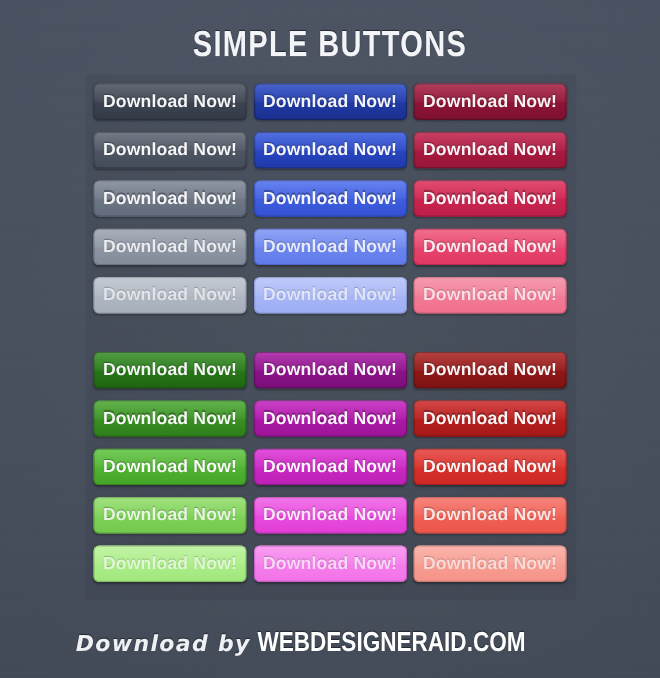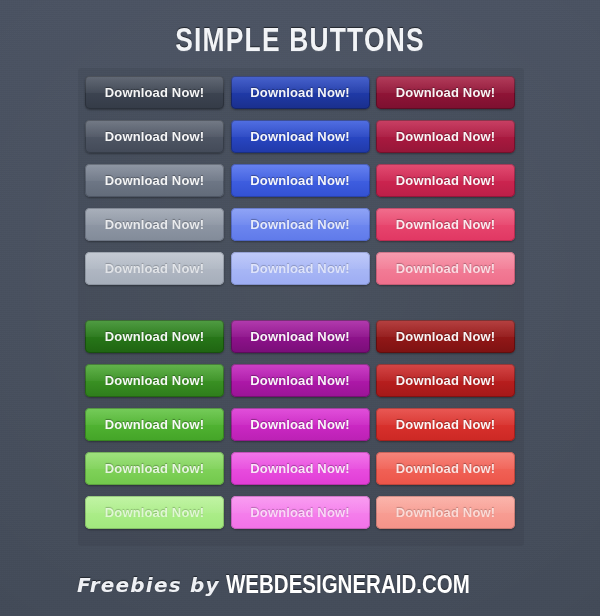--- a/index.html
+++ b/index.html
@@ -93,21 +93,21 @@
   .btn {
     position: absolute;
     top: 0;
     width: 139px;
     height: 33px;
     border-radius: 5px;
     border: none;
     cursor: pointer;
     font-family: "Liberation Sans", sans-serif;
     font-weight: bold;
-    font-size: 13px;
+    font-size: 16px;
     letter-spacing: 0.15px;
     color: #ffffff;
     text-align: center;
     line-height: 33px;
     white-space: nowrap;
     overflow: hidden;
     display: block;
     padding: 0;
   }
   .btn.col-0 { left: 0px; }
@@ -223,14 +223,14 @@
       <button class="btn col-2" style="background: linear-gradient(rgb(245, 110, 99) 0%, rgb(236, 85, 73) 100%); box-shadow: rgb(192, 70, 60) 0px 0px 0px 1px inset, rgba(255, 255, 255, 0.22) 0px 1px 0px inset, rgba(0, 0, 0, 0.35) 0px 1px 2px;"><span class="label" style="color: rgb(255, 255, 255); opacity: 0.82; text-shadow: rgba(0, 0, 0, 0.38) 0px -1px 1px;">Download Now!</span></button>
     </div>
     <div class="row">
       <button class="btn col-0" style="background: linear-gradient(rgb(182, 242, 148) 0%, rgb(161, 232, 125) 100%); box-shadow: rgb(133, 191, 104) 0px 0px 0px 1px inset, rgba(255, 255, 255, 0.22) 0px 1px 0px inset, rgba(0, 0, 0, 0.35) 0px 1px 2px;"><span class="label" style="color: rgb(255, 255, 255); opacity: 0.62; text-shadow: rgba(0, 0, 0, 0.38) 0px -1px 1px;">Download Now!</span></button>
       <button class="btn col-1" style="background: linear-gradient(rgb(248, 139, 239) 0%, rgb(242, 114, 232) 100%); box-shadow: rgb(199, 94, 191) 0px 0px 0px 1px inset, rgba(255, 255, 255, 0.22) 0px 1px 0px inset, rgba(0, 0, 0, 0.35) 0px 1px 2px;"><span class="label" style="color: rgb(255, 255, 255); opacity: 0.68; text-shadow: rgba(0, 0, 0, 0.38) 0px -1px 1px;">Download Now!</span></button>
       <button class="btn col-2" style="background: linear-gradient(rgb(250, 167, 156) 0%, rgb(245, 147, 137) 100%); box-shadow: rgb(201, 122, 114) 0px 0px 0px 1px inset, rgba(255, 255, 255, 0.22) 0px 1px 0px inset, rgba(0, 0, 0, 0.35) 0px 1px 2px;"><span class="label" style="color: rgb(255, 255, 255); opacity: 0.62; text-shadow: rgba(0, 0, 0, 0.38) 0px -1px 1px;">Download Now!</span></button>
     </div>
   </div>
 
 <div id="footer">
-  <span id="footer-script">Freebies by</span><span id="footer-brand">WEBDESIGNERAID.COM</span>
+  <span id="footer-script">Download by</span><span id="footer-brand">WEBDESIGNERAID.COM</span>
 </div>
 
 </body></html>

